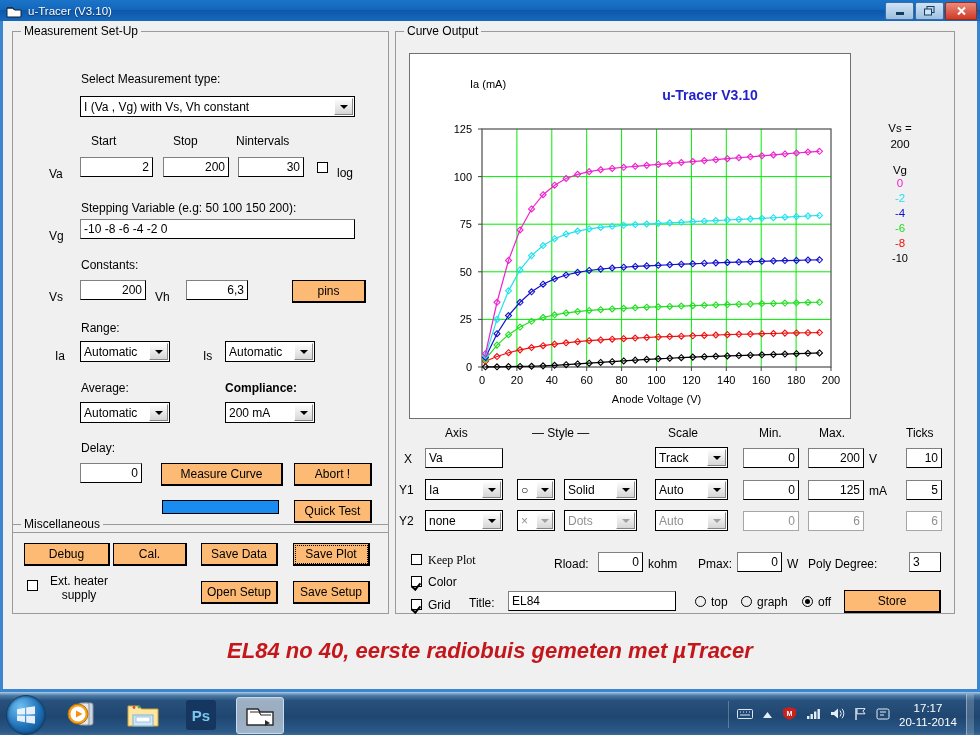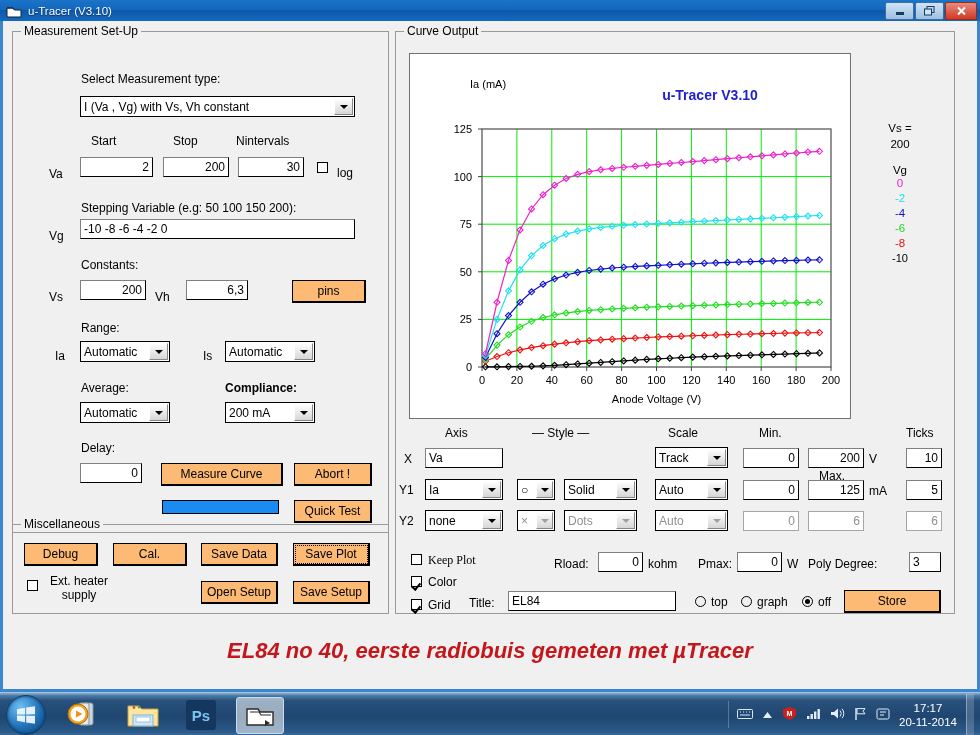--- a/index.html
+++ b/index.html
@@ -231,21 +231,21 @@
     <div class="progress" style="left:159px;top:479px;width:117px;height:14px;">
       <div class="bar" style="width:100%"></div>
     </div>
     <div class="btn" style="left:291px;top:479px;width:78px;">
       <span>Quick Test</span>
     </div>
 
     <div class="groupbox" style="left:9px;top:503px;width:375px;height:88px;">
       <span class="group-legend">Miscellaneous</span>
     </div>
-    <div class="btn" style="left:21px;top:522px;width:74px;">
+    <div class="btn" style="left:21px;top:522px;width:86px;">
       <span>Debug</span>
     </div>
     <div class="btn" style="left:110px;top:522px;width:74px;">
       <span>Cal.</span>
     </div>
     <div class="btn" style="left:198px;top:522px;width:77px;">
       <span>Save Data</span>
     </div>
     <div class="btn focus" style="left:290px;top:522px;width:77px;">
       <span>Save Plot</span>
@@ -532,21 +532,21 @@
           <div style="color: rgb(34, 221, 34); line-height: 15px; font-size: 11.5px;">-6</div>
           <div style="color: rgb(238, 17, 17); line-height: 15px; font-size: 11.5px;">-8</div>
           <div style="color: rgb(0, 0, 0); line-height: 15px; font-size: 11px;">-10</div>
         </div>
     </div>
 
     <div class="lbl" style="left:442px;top:405px;">Axis</div>
     <div class="lbl" style="left:529px;top:405px;">— Style —</div>
     <div class="lbl" style="left:665px;top:405px;">Scale</div>
     <div class="lbl" style="left:756px;top:405px;">Min.</div>
-    <div class="lbl" style="left:816px;top:405px;margin-top:43px;">Max.</div>
+    <div class="lbl" style="left:816px;top:405px;">Max.</div>
     <div class="lbl" style="left:903px;top:405px;">Ticks</div>
 
     <div class="lbl" style="left:401px;top:431px;">X</div>
     <div class="field left" style="left:422px;top:427px;width:78px;">
       <span>Va</span>
     </div>
     <div class="combo" style="left:652px;top:426px;width:73px;">
       <span>Track</span>
       <span class="arrow">
           <span class="tri"></span>

